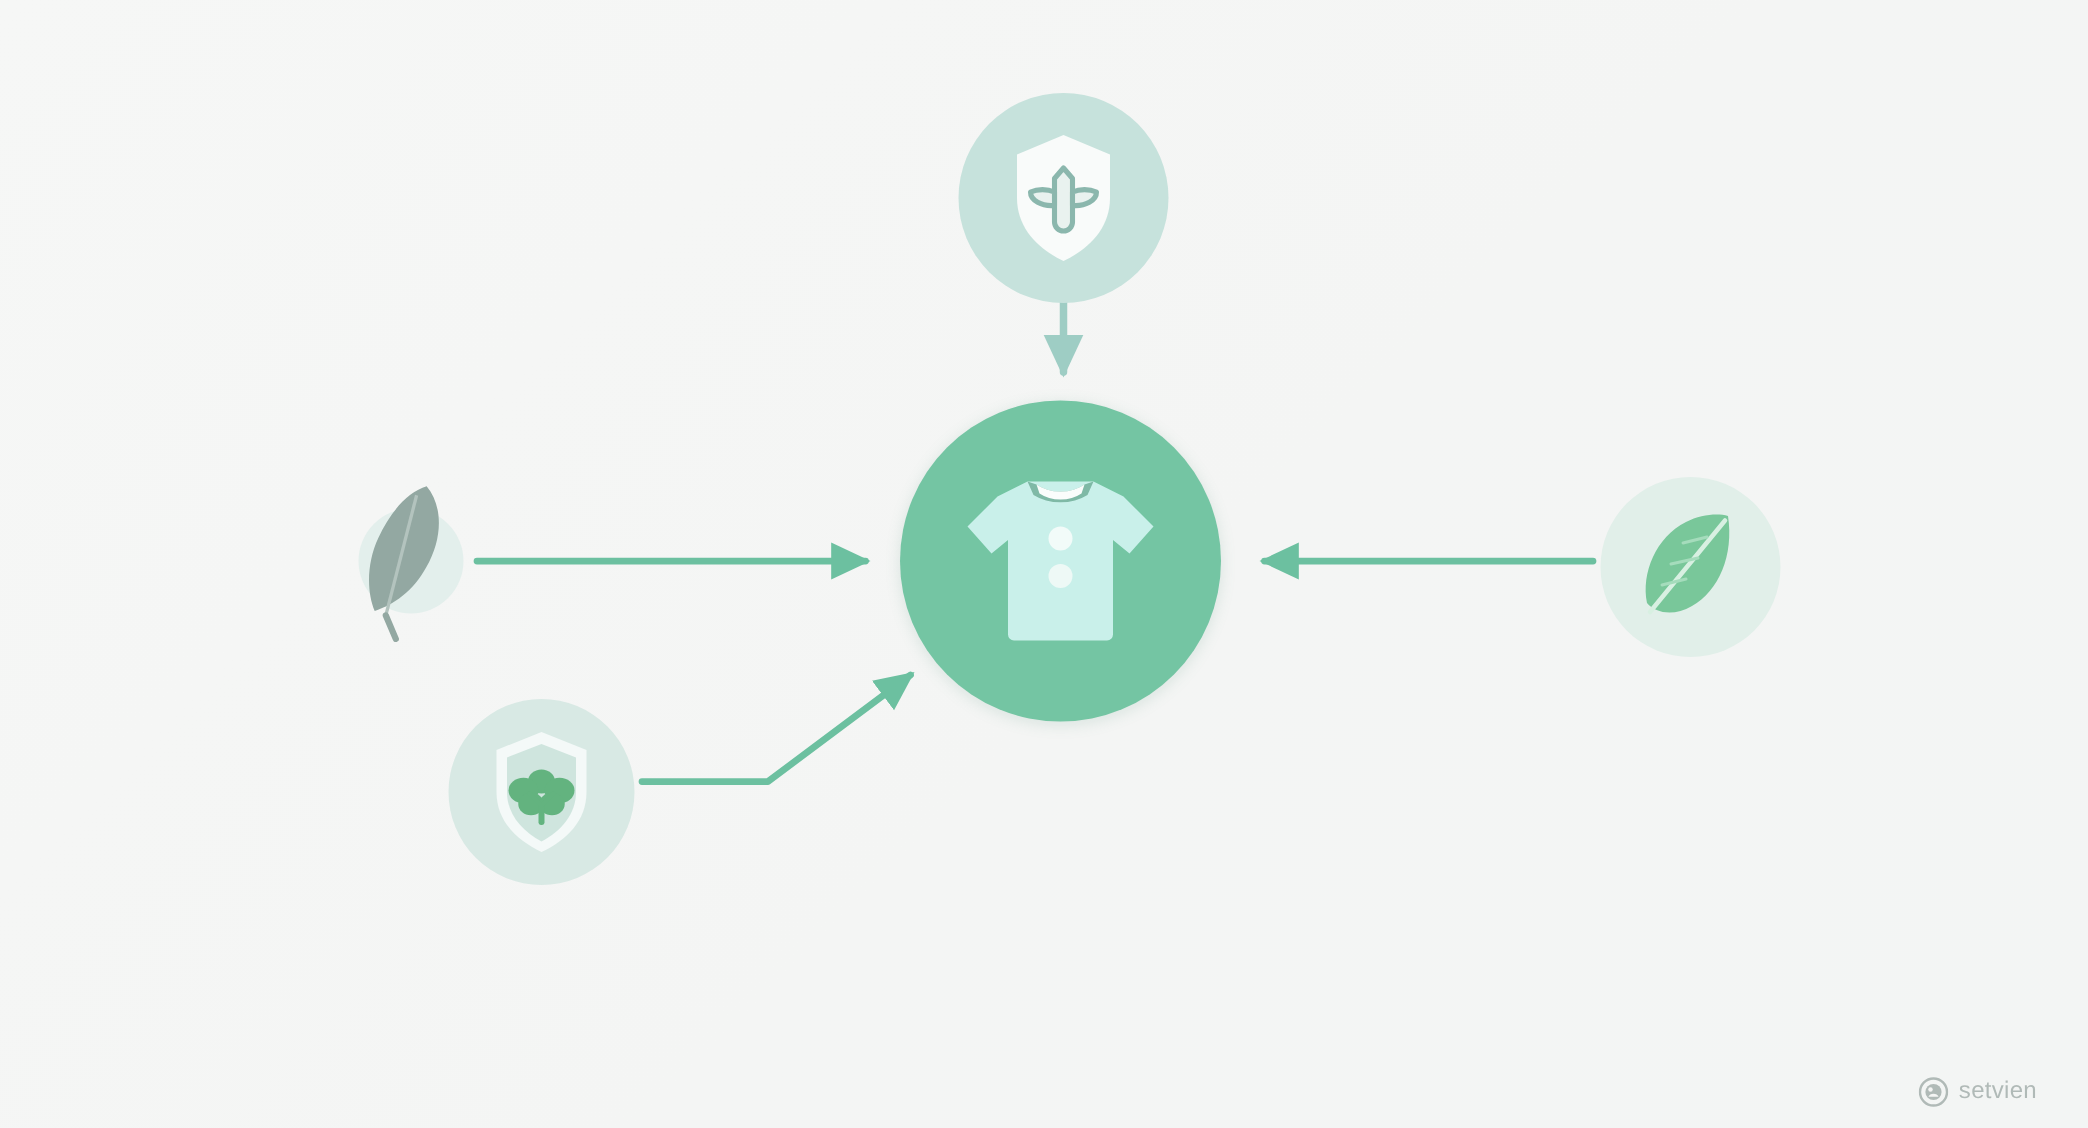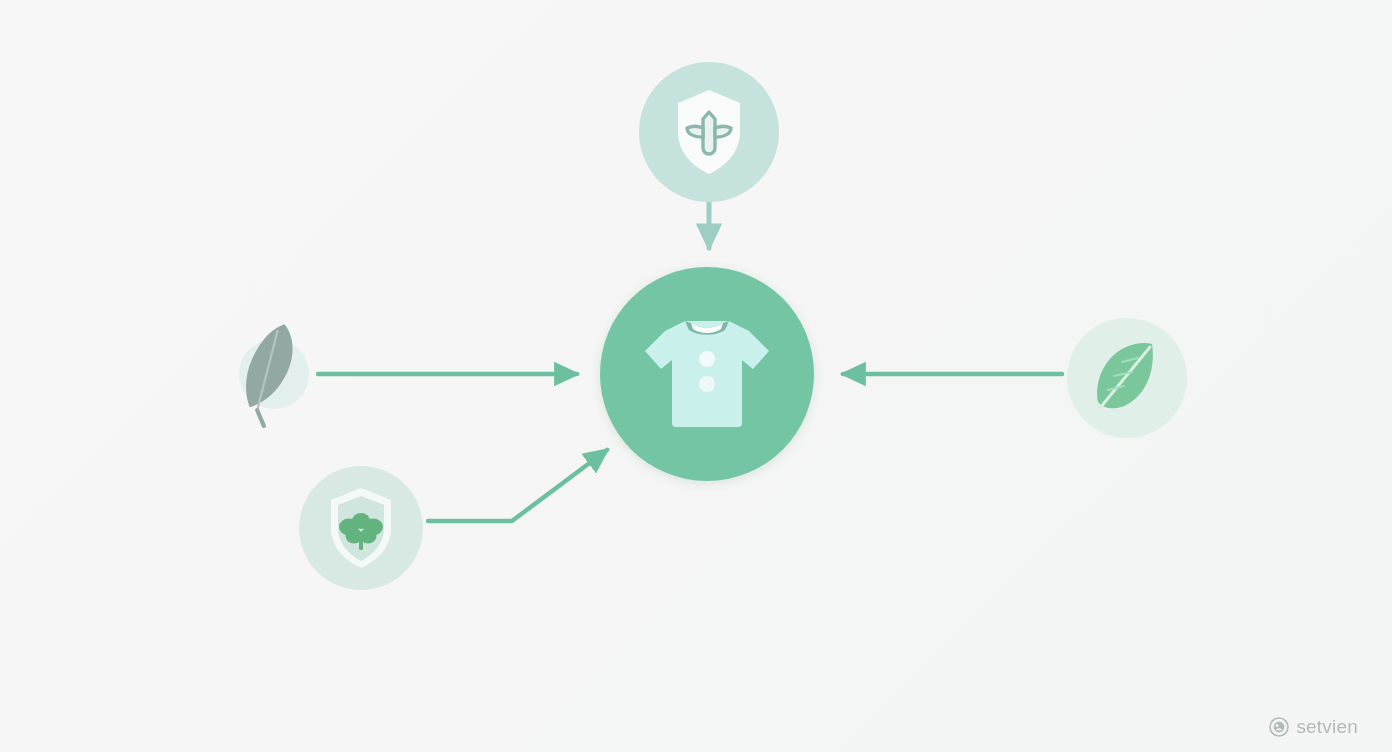--- a/index.html
+++ b/index.html
@@ -86,21 +86,21 @@
   #watermark {
     position: absolute;
     right: 34px;
     bottom: 14px;
     display: flex;
     align-items: center;
     gap: 7px;
     opacity: 0.55;
   }
   #watermark .wm-text {
-    font-size: 19px;
+    font-size: 16px;
     letter-spacing: 0.2px;
     color: #7b8a86;
     font-family: "Liberation Sans", sans-serif;
   }
   .wm-logo { display: block; }
 </style>
 </head>
 <body>
 
 <div id="canvas">

